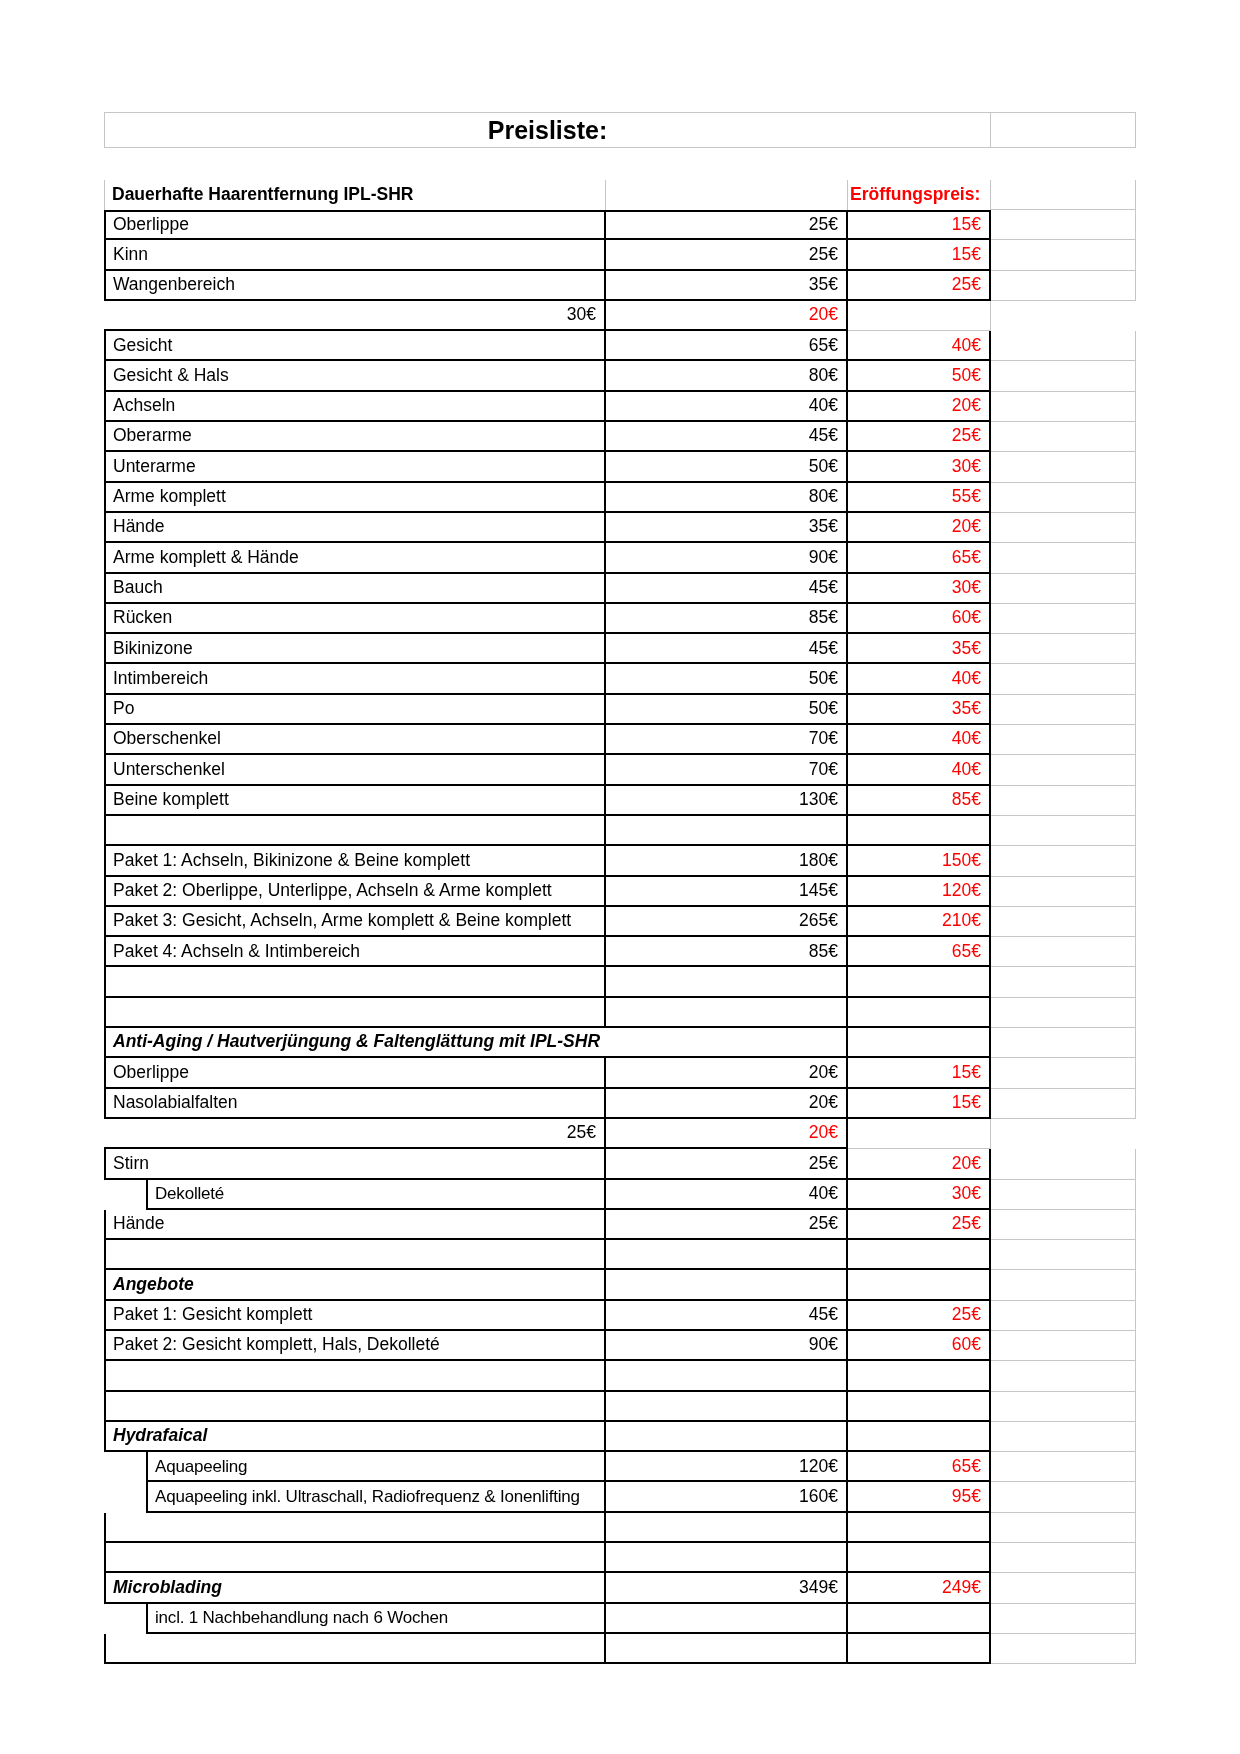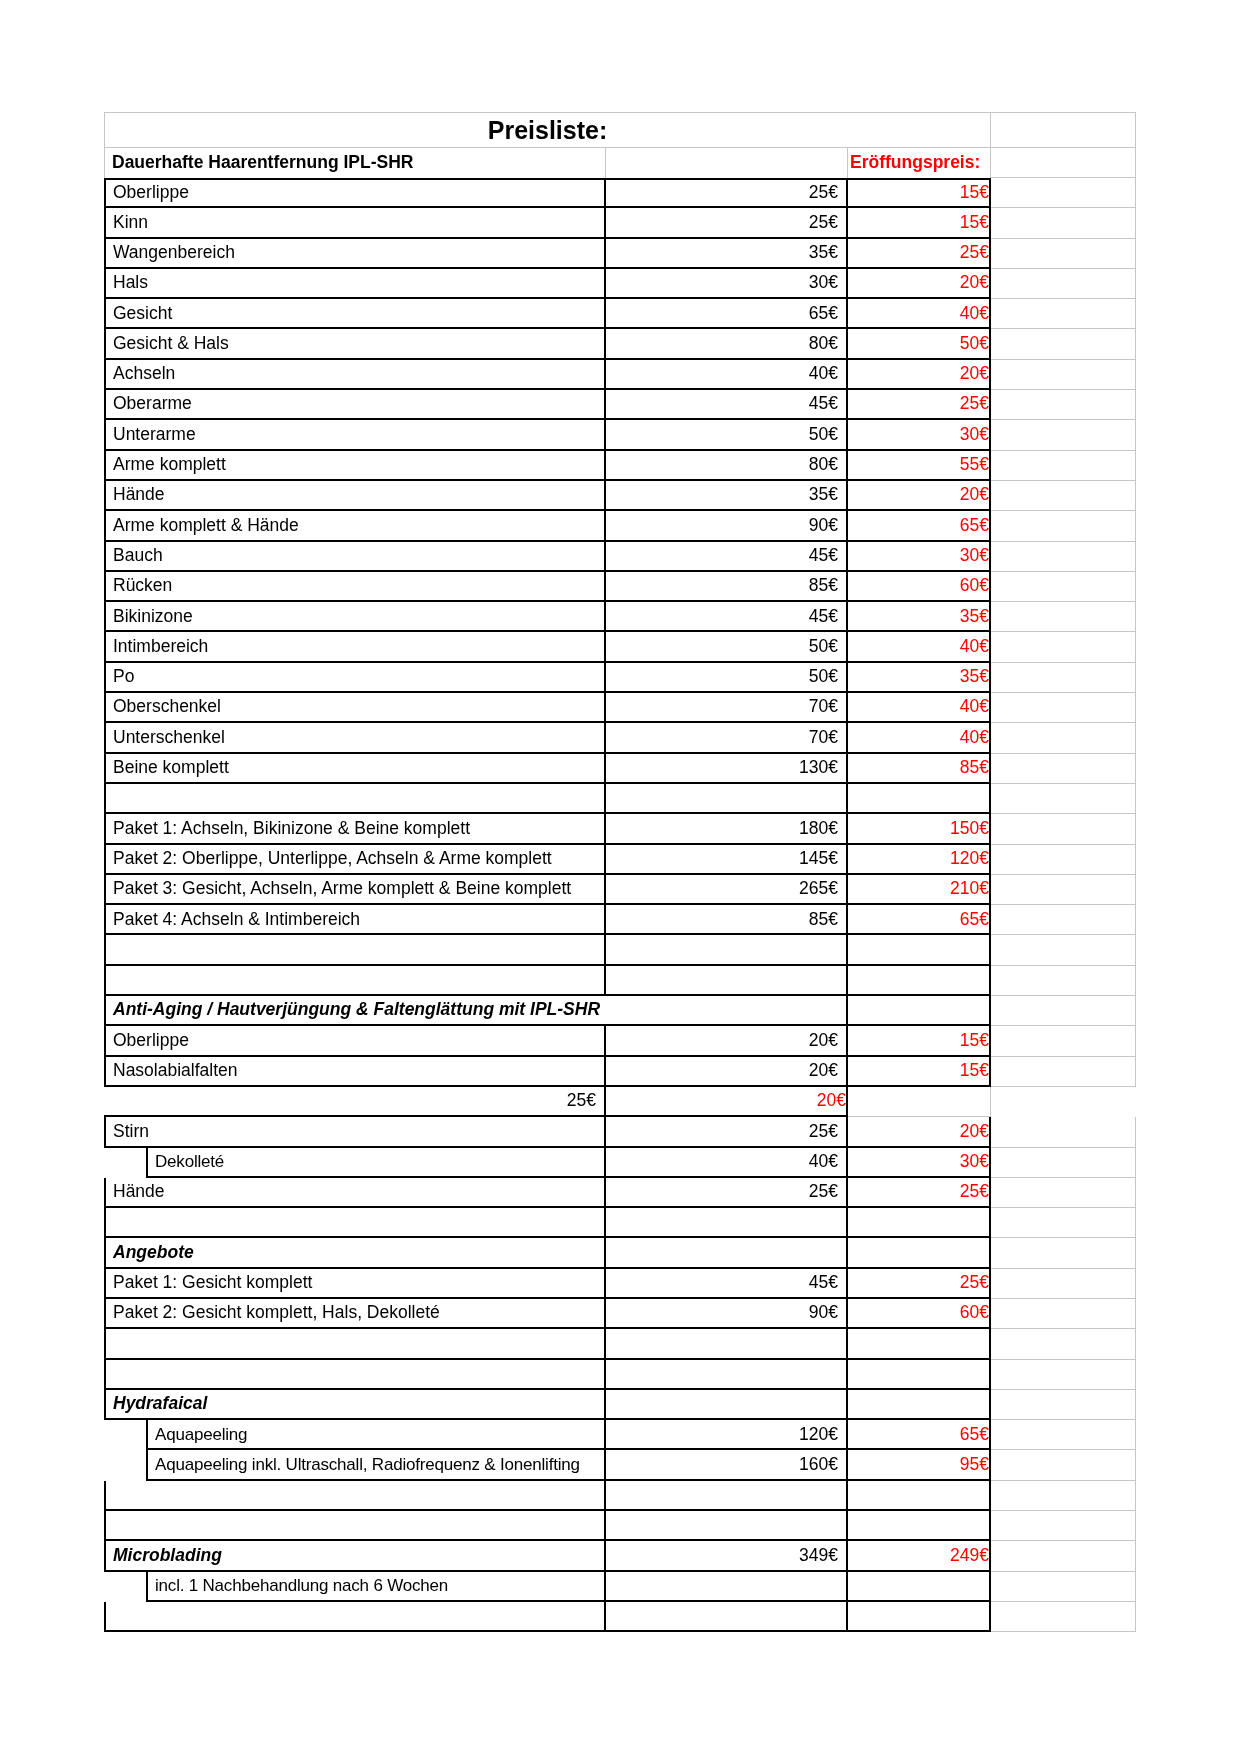--- a/index.html
+++ b/index.html
@@ -4,40 +4,40 @@
 <style>
   html,body{margin:0;padding:0;}
   body{
     width:1240px;height:1754px;background:#ffffff;position:relative;
     font-family:"Liberation Sans",sans-serif;color:#000;
     --red:#ff0000;--black:#000000;--gray:#c6c6c6;
   }
   .sheet{position:absolute;left:104px;top:112px;}
   .row{display:grid;grid-template-columns:502px 242px 143px 145px;height:30.3px;}
   .row.title{height:36px;}
-  .row.header{height:30px;}
+  .row.header{height:30px;margin-top:32px;}
   .c{
     box-sizing:border-box;display:flex;align-items:center;
     overflow:hidden;white-space:nowrap;background:#fff;
     font-size:17.5px;line-height:1;
   }
   
   .gray .c{border:0 solid var(--gray);border-right-width:1px;}
   .gray .c.first{border-left-width:1px;}
   .row.title .c{border-top-width:1px;border-bottom-width:1px;}
   .row.header .c.extra{border-bottom-width:1px;}
   
   .b .c{border:0 solid var(--black);border-right-width:2px;border-bottom-width:2px;}
   .b .c.first{border-left-width:2px;}
   .b.bfirst .c:not(.extra){border-top-width:2px;}
   .b .c.extra{border-color:var(--gray);border-right-width:1px;border-bottom-width:1px;}
   
   .name{padding-left:7px;}
   .price{justify-content:flex-end;padding-right:8px;}
-  .open{justify-content:flex-end;padding-right:0;color:var(--red);}
+  .open{justify-content:flex-end;padding-right:8px;color:var(--red);}
   .sec .name, .bname .name{font-weight:bold;font-style:italic;}
   .row.header .name{font-weight:bold;}
   .openhdr{justify-content:flex-start;padding-left:2px;color:var(--red);font-weight:bold;}
   .tmerge{justify-content:center;font-weight:bold;font-size:25px;}
   .alt .name{font-size:17px;letter-spacing:-0.2px;margin-left:42px;}
   .extra{background:#fff;}
 </style>
 </head>
 <body style="--red: #ff0000; --black: #000000; --gray: #c6c6c6;">
 
@@ -64,21 +64,20 @@
       <div class="c open">15€</div>
       <div class="c extra"></div>
     </div>
     <div class="row item b">
       <div class="c name first">Wangenbereich</div>
       <div class="c price">35€</div>
       <div class="c open">25€</div>
       <div class="c extra"></div>
     </div>
     <div class="row item b">
-      <div class="c name first">Hals</div>
       <div class="c price">30€</div>
       <div class="c open">20€</div>
       <div class="c extra"></div>
     </div>
     <div class="row item b">
       <div class="c name first">Gesicht</div>
       <div class="c price">65€</div>
       <div class="c open">40€</div>
       <div class="c extra"></div>
     </div>

